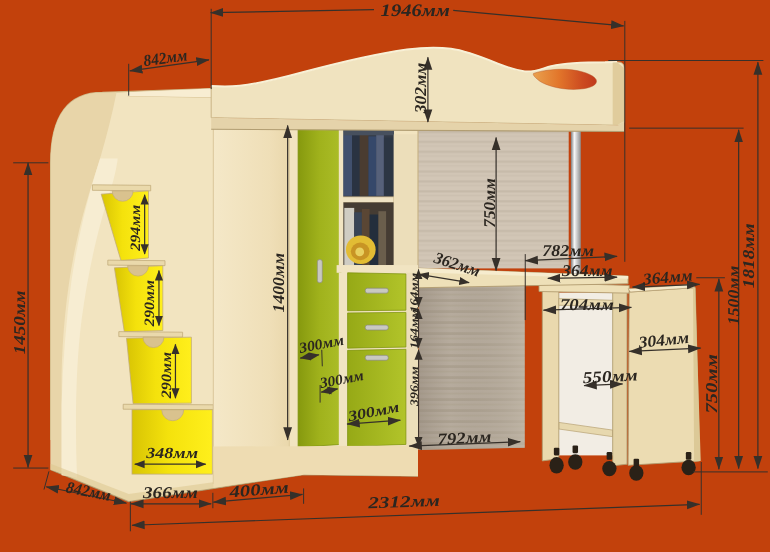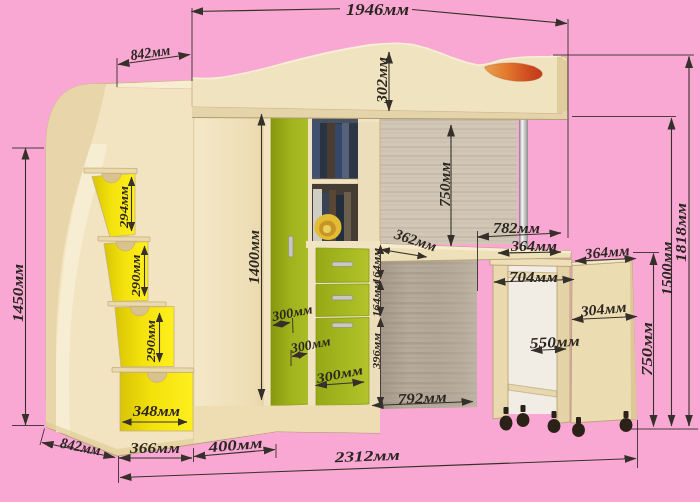--- a/index.html
+++ b/index.html
@@ -1,16 +1,16 @@
 <!DOCTYPE html>
 <html><head>
 <meta charset="utf-8">
 <style>
 html,body{margin:0;padding:0;background:#fff;}
-#c{position:relative;width:700px;height:502px;overflow:hidden;background:#f9a8d4;}
+#c{position:relative;width:700px;height:502px;overflow:hidden;background:#c2410c;}
 text{font-family:"Liberation Serif",serif;font-weight:bold;font-style:italic;fill:#2b2620;}
 </style>
 </head>
 <body>
 <div id="c">
 <svg width="700" height="502" viewBox="0 0 700 502">
 <defs>
 <marker id="ar" markerUnits="userSpaceOnUse" markerWidth="14" markerHeight="10" refX="11.5" refY="5" orient="auto-start-reverse">
           <path d="M0,1 L12,5 L0,9 Z" fill="#36302a"></path>
         </marker>

